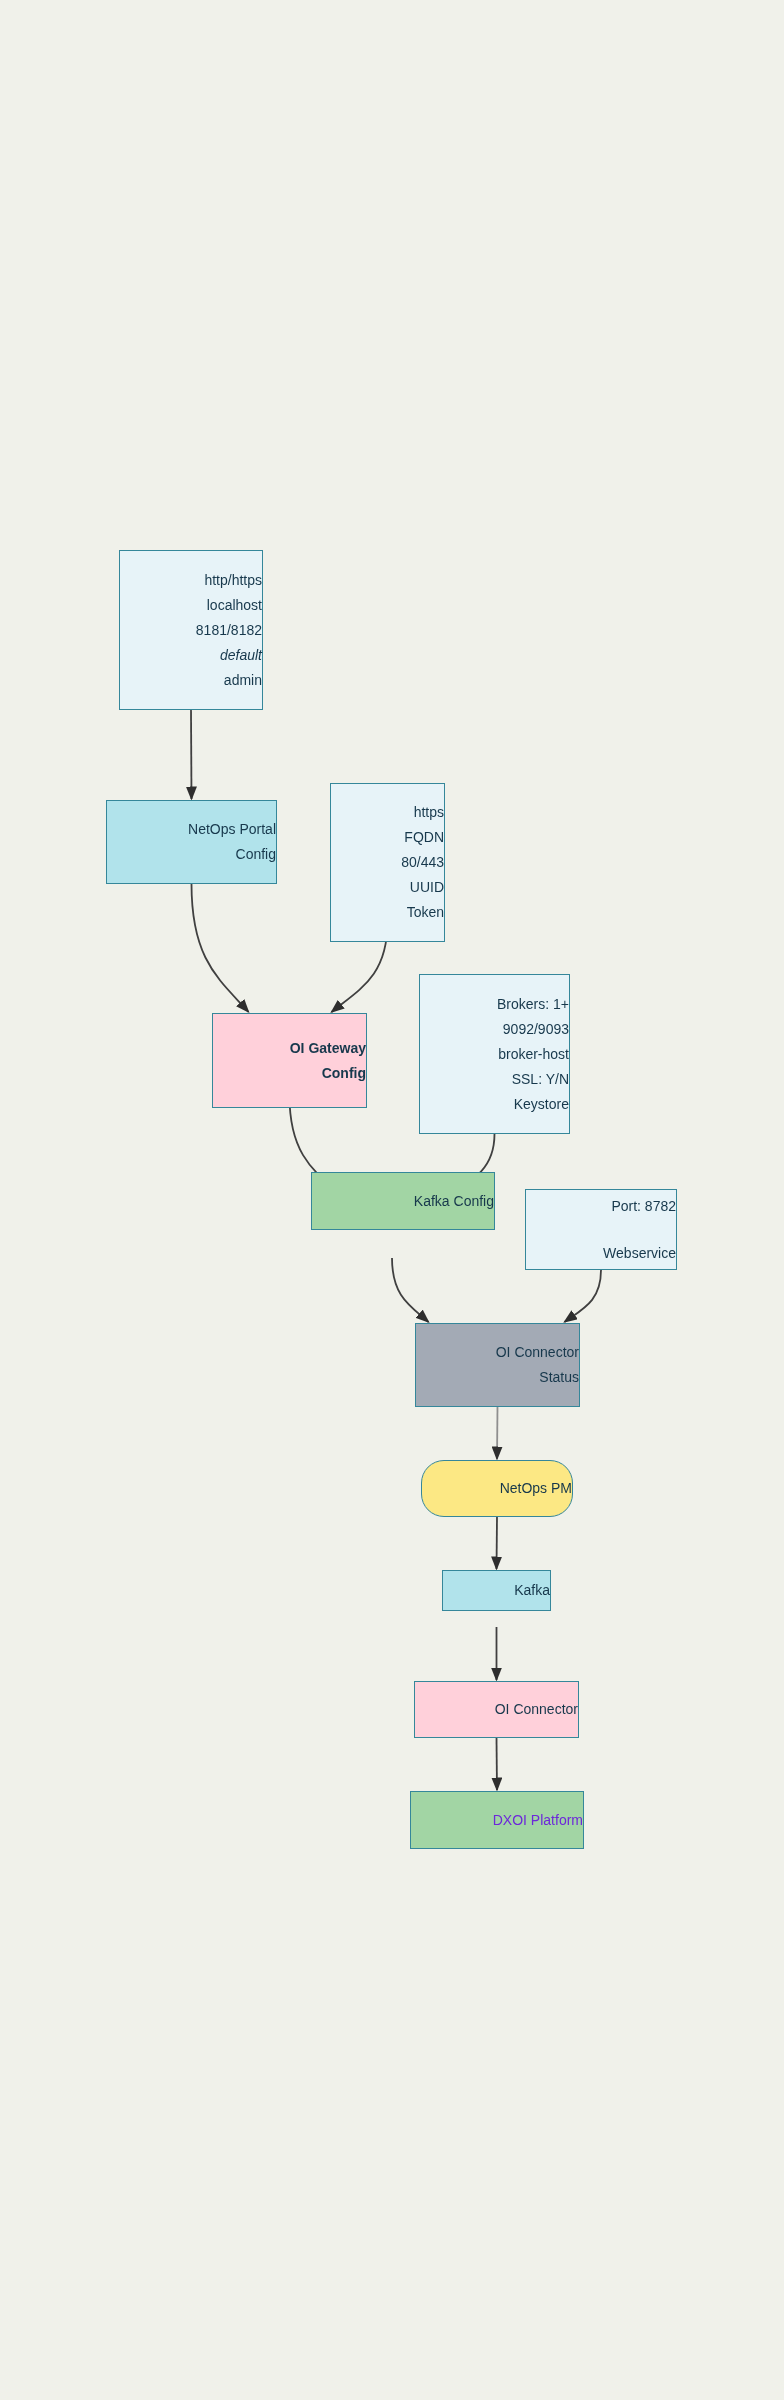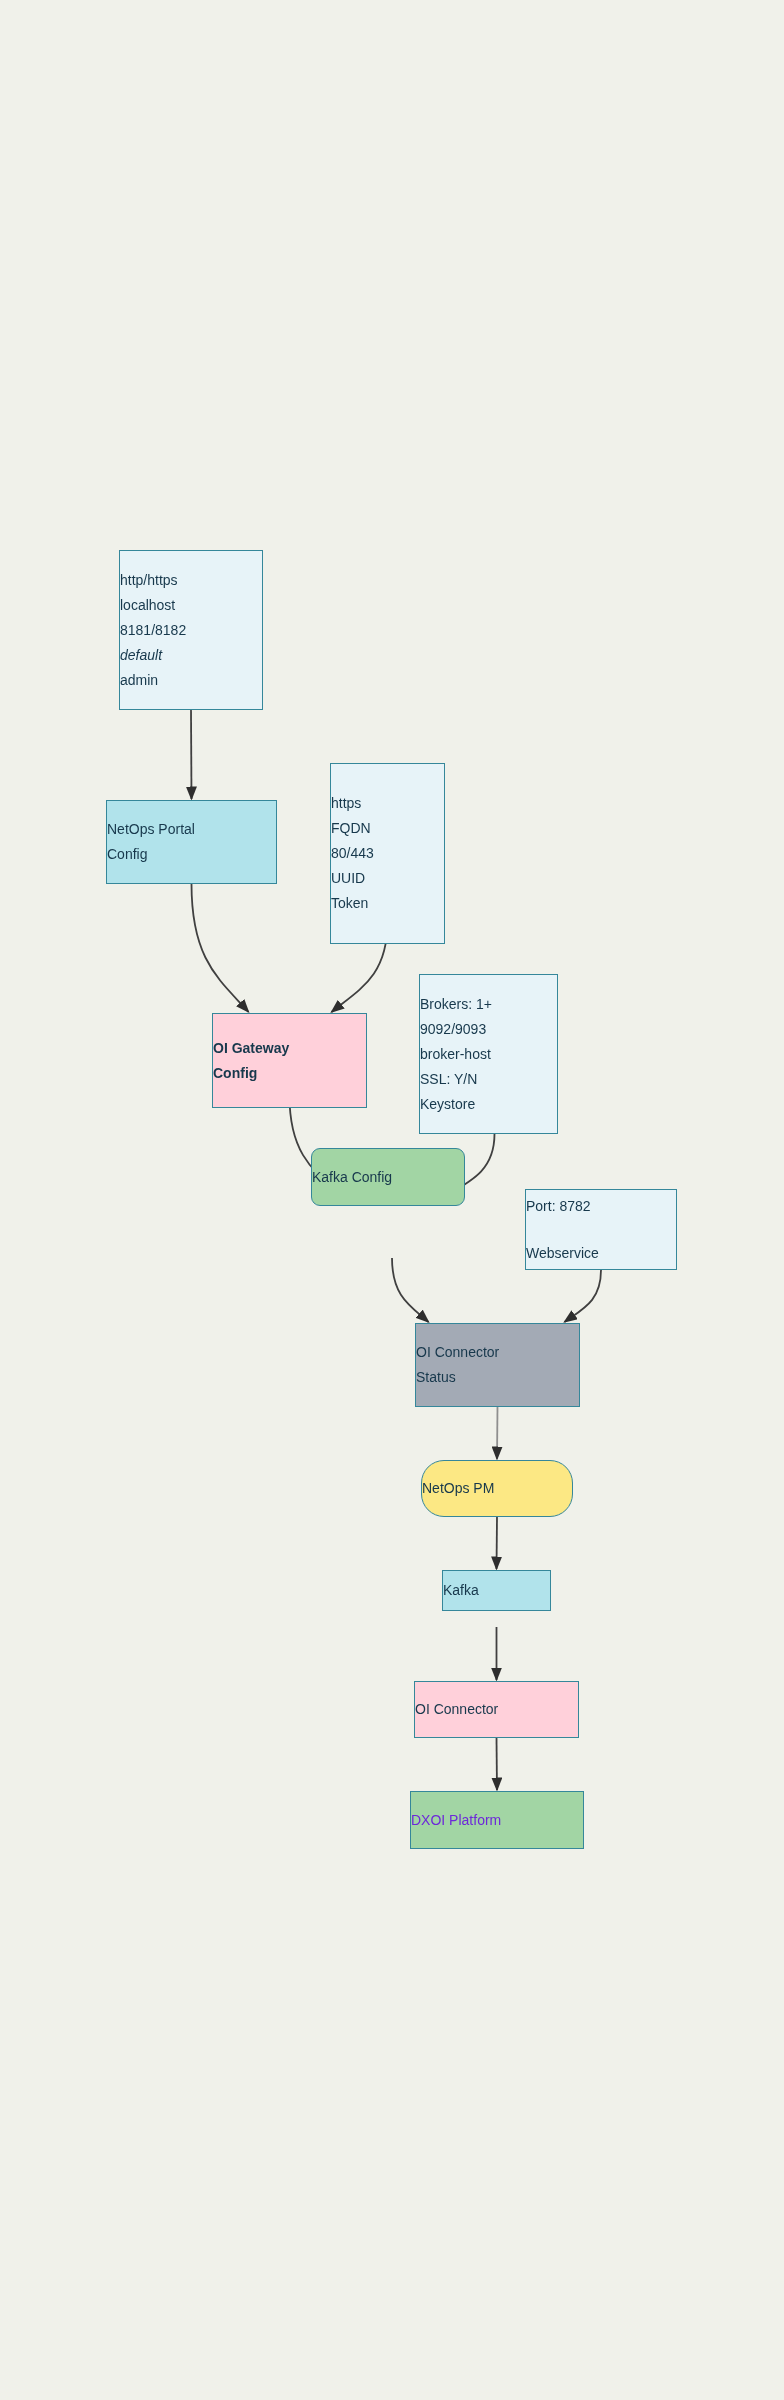--- a/index.html
+++ b/index.html
@@ -15,21 +15,21 @@
     position: absolute;
     left: 0; top: 0;
     width: 784px; height: 2400px;
   }
   .node {
     position: absolute;
     box-sizing: border-box;
     border: 1.5px solid #35879a;
     display: flex;
     flex-direction: column;
-    align-items: flex-start;
+    align-items: flex-end;
     justify-content: center;
     text-align: center;
     font-size: 14px;
     line-height: 25px;
     color: #17384c;
   }
   .node .line { white-space: nowrap; }
   .node .line.italic { font-style: italic; }
 </style>
 </head>
@@ -58,39 +58,39 @@
       <div class="line">http/https</div>
       <div class="line">localhost</div>
       <div class="line">8181/8182</div>
       <div class="line italic">default</div>
       <div class="line">admin</div>
     </div>
     <div class="node" style="left: 106px; top: 800px; width: 171px; height: 84px; background: rgb(177, 227, 235); border-color: rgb(53, 135, 154); color: rgb(23, 56, 76);">
       <div class="line">NetOps Portal</div>
       <div class="line">Config</div>
     </div>
-    <div class="node" style="left: 330px; top: 763px; width: 115px; height: 181px; background: rgb(231, 243, 248); border-color: rgb(53, 135, 154); color: rgb(23, 56, 76);">
+    <div class="node" style="left: 330px; top: 783px; width: 115px; height: 159px; background: rgb(231, 243, 248); border-color: rgb(53, 135, 154); color: rgb(23, 56, 76);">
       <div class="line">https</div>
       <div class="line">FQDN</div>
       <div class="line">80/443</div>
       <div class="line">UUID</div>
       <div class="line">Token</div>
     </div>
     <div class="node" style="left: 212px; top: 1013px; width: 155px; height: 95px; background: rgb(255, 208, 218); border-color: rgb(53, 135, 154); color: rgb(23, 56, 76); font-weight: bold;">
       <div class="line">OI Gateway</div>
       <div class="line">Config</div>
     </div>
-    <div class="node" style="left: 419px; top: 974px; width: 139px; height: 160px; background: rgb(231, 243, 248); border-color: rgb(53, 135, 154); color: rgb(23, 56, 76);">
+    <div class="node" style="left: 419px; top: 974px; width: 151px; height: 160px; background: rgb(231, 243, 248); border-color: rgb(53, 135, 154); color: rgb(23, 56, 76);">
       <div class="line">Brokers: 1+</div>
       <div class="line">9092/9093</div>
       <div class="line">broker-host</div>
       <div class="line">SSL: Y/N</div>
       <div class="line">Keystore</div>
     </div>
-    <div class="node" style="left: 311px; top: 1148px; width: 154px; height: 58px; background: rgb(162, 213, 164); border-color: rgb(53, 135, 154); color: rgb(23, 56, 76); border-radius: 9px;">
+    <div class="node" style="left: 311px; top: 1172px; width: 184px; height: 58px; background: rgb(162, 213, 164); border-color: rgb(53, 135, 154); color: rgb(23, 56, 76);">
       <div class="line">Kafka Config</div>
     </div>
     <div class="node" style="left: 525px; top: 1189px; width: 152px; height: 81px; background: rgb(231, 243, 248); border-color: rgb(53, 135, 154); color: rgb(23, 56, 76); gap: 22px;">
       <div class="line">Port: 8782</div>
       <div class="line">Webservice</div>
     </div>
     <div class="node" style="left: 415px; top: 1323px; width: 165px; height: 84px; background: rgb(163, 170, 181); border-color: rgb(53, 135, 154); color: rgb(23, 56, 76);">
       <div class="line">OI Connector</div>
       <div class="line">Status</div>
     </div>

